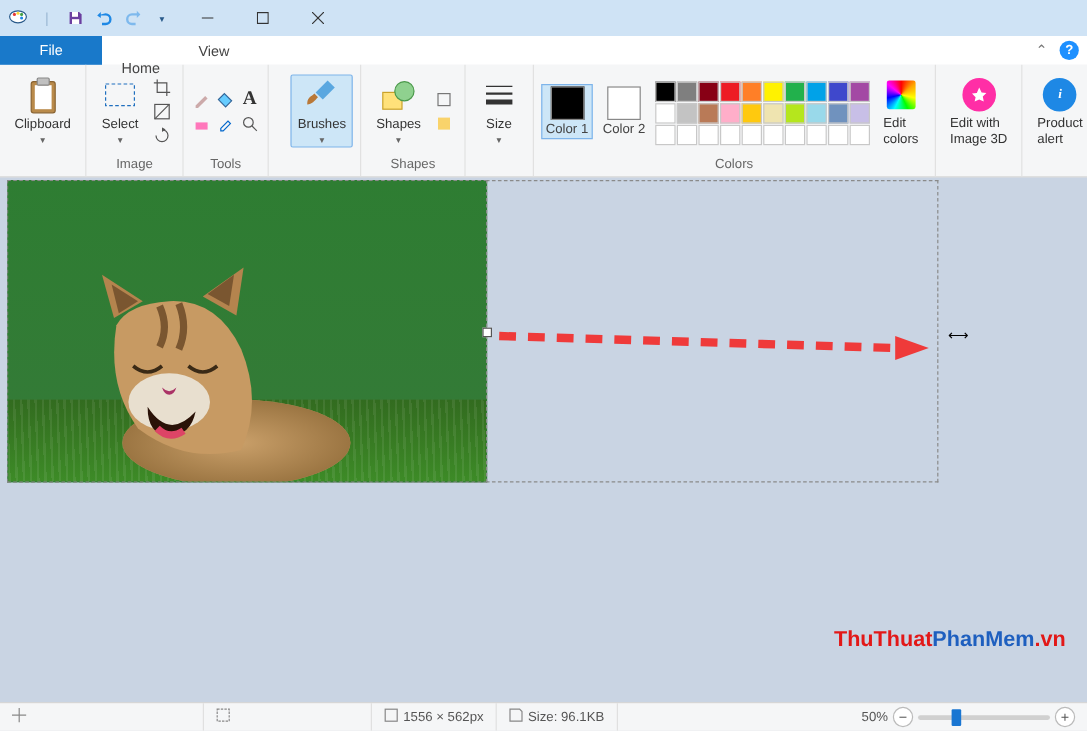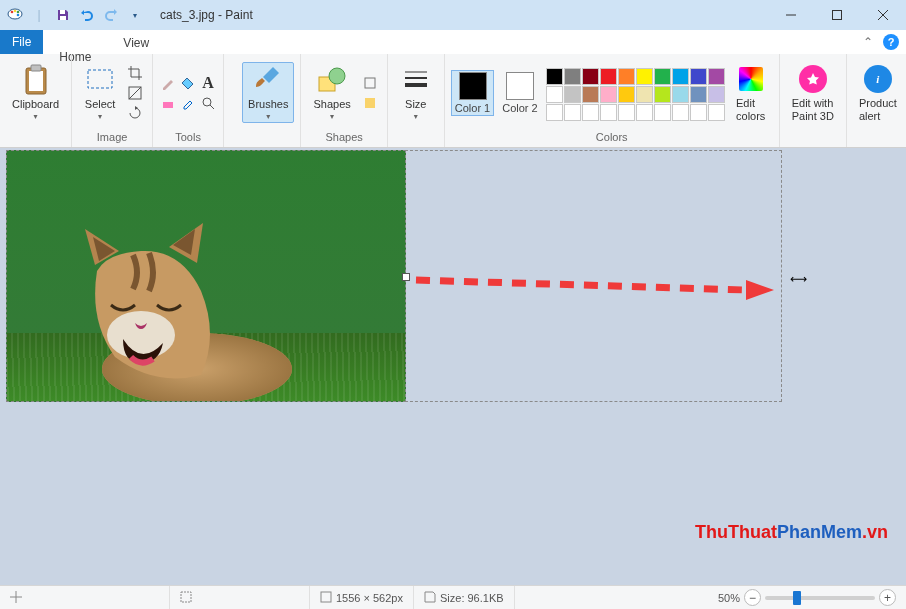--- a/index.html
+++ b/index.html
@@ -8,21 +8,21 @@
   
   .titlebar { height: 30px; background: #cfe3f5; display: flex; align-items: center; font-size: 12px; }
   .titlebar .qat { display: flex; align-items: center; gap: 6px; padding: 0 6px; }
   .titlebar .qat-item { width: 18px; height: 18px; display:flex; align-items:center; justify-content:center; color:#2a5a8a; }
   .titlebar .title { flex: 1; text-align: left; padding-left: 10px; color: #333; }
   .titlebar .winctl { display: flex; }
   .titlebar .winbtn { width: 46px; height: 30px; display:flex; align-items:center; justify-content:center; color:#333; }
 
   
   .tabrow { height: 24px; background: #fff; display: flex; align-items: stretch; font-size: 12px; border-bottom: 0; }
-  .tabrow .file { background: #1979ca; color: #fff; padding: 0 12px; display:flex; align-items:center; }
+  .tabrow .file { background: #1979ca; color: #fff; padding: 0 33px; display:flex; align-items:center; }
   .tabrow .tab { padding: 0 16px; display:flex; align-items:center; color:#444; border-top:1px solid transparent; }
   .tabrow .tab.active { background:#f5f6f7; border-top:1px solid #f5f6f7;margin-top:26px; }
   .tabrow .spacer { flex:1; }
   .tabrow .collapse { width: 28px; display:flex;align-items:center;justify-content:center;color:#777; }
   .tabrow .help { width:24px; display:flex;align-items:center;justify-content:center; padding-right:6px;}
   .help-circle { width:16px;height:16px;border-radius:50%;background:#1e90ff;color:#fff;font-size:11px;display:flex;align-items:center;justify-content:center;font-weight:bold; }
 
   
   .ribbon { height: 94px; background: #f5f6f7; display:flex; border-bottom:1px solid #d0d0d0; }
   .group { border-right:1px solid #e1e1e1; padding: 2px 6px; display:flex; flex-direction:column; }
@@ -95,21 +95,20 @@
           <path d="M8 3a5 5 0 0 1 0 10H5v-2h3a3 3 0 0 0 0-6H4v2L1 5l3-3v2z" fill="#1e88e5"></path>
         </svg>
     </span>
     <span class="qat-item" style="opacity:.45">
       <svg width="14" height="14" viewBox="0 0 14 14">
           <path d="M6 3a5 5 0 0 0 0 10h3v-2H6a3 3 0 0 1 0-6h4v2l3-3-3-3v2z" fill="#1e88e5"></path>
         </svg>
     </span>
     <span class="qat-item drop-caret">▾</span>
   </div>
-  <div class="title">cats_3.jpg - Paint</div>
   <div class="winctl">
     <div class="winbtn">
         <svg width="10" height="10">
           <line x1="0" y1="5" x2="10" y2="5" stroke="#333"></line>
         </svg>
       </div>
     <div class="winbtn">
         <svg width="10" height="10">
           <rect x="0.5" y="0.5" width="9" height="9" fill="none" stroke="#333"></rect>
         </svg>
@@ -342,21 +341,21 @@
     <div class="group-body">
       <div class="bigbtn">
         <div class="ico">
             <div class="pin">
               <svg width="14" height="14">
                 <path d="M7 1l2 4 4 .5-3 3 .8 4L7 11l-3.8 1.5L4 9 1 6l4-.5z" fill="#fff"></path>
               </svg>
             </div>
           </div>
         <span class="lbl">Edit with
-Paint 3D</span>
+Image 3D</span>
       </div>
     </div>
     <div class="group-label" style="visibility:hidden">.</div>
   </div>
 
   <div class="group" style="border-right:none;">
     <div class="group-body">
       <div class="bigbtn">
         <div class="ico">
             <div class="info-circle">i</div>

